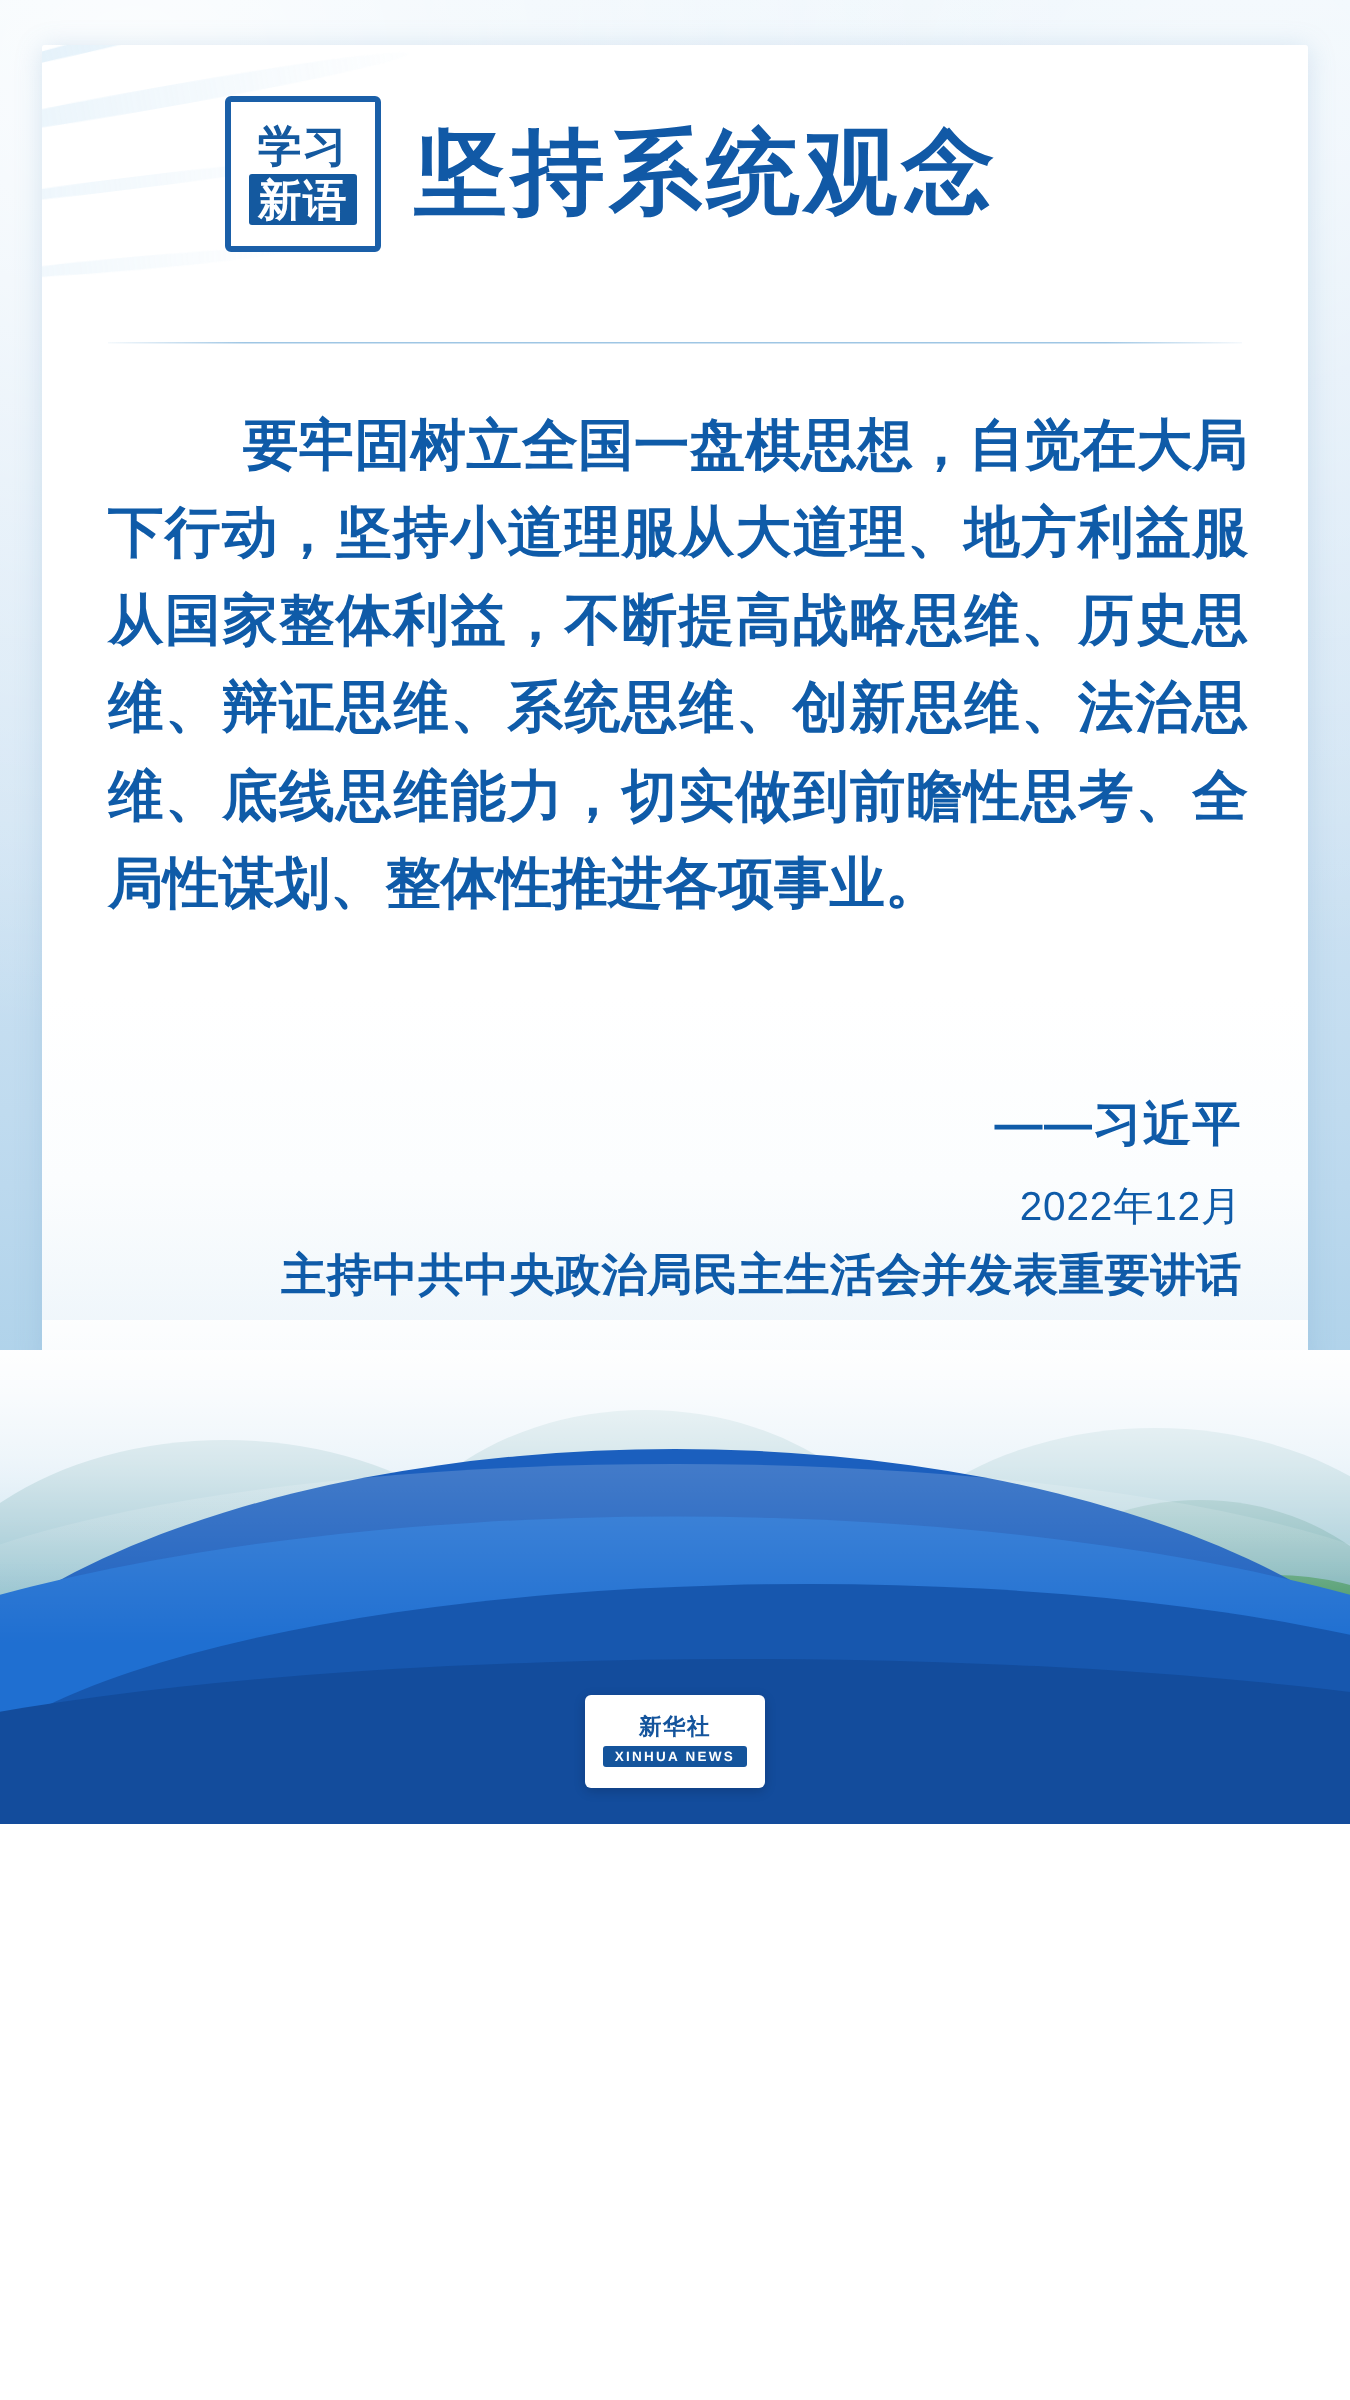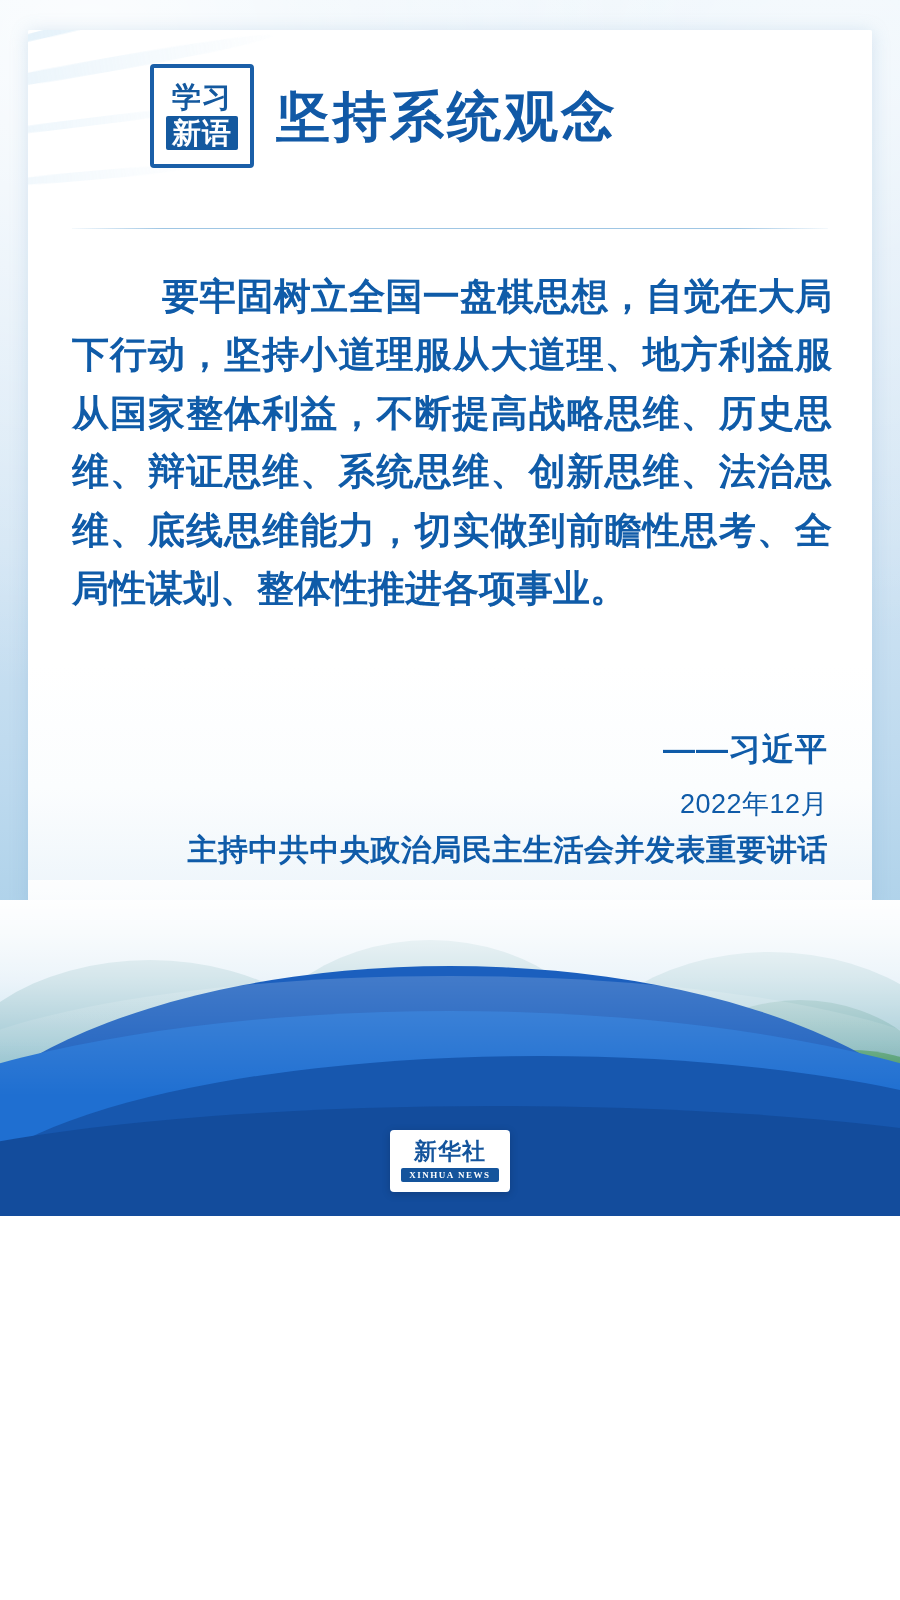--- a/index.html
+++ b/index.html
@@ -102,21 +102,21 @@
   .logo-badge .ln1 { font-size: 29px; }
   .logo-badge .ln2 {
     font-size: 29px;
     background: #14599f;
     color: #fff;
     padding: 2px 6px;
     border-radius: 2px;
     margin-top: 3px;
   }
   .title {
-    font-size: 54px;
+    font-size: 62px;
     font-weight: 700;
     color: #1159a6;
     letter-spacing: 3px;
     line-height: 1;
     white-space: nowrap;
     text-shadow: 0 1px 0 rgba(255,255,255,0.6);
   }
 
   .divider {
     position: absolute;
@@ -306,36 +306,35 @@
     height: 62px;
     background: #ffffff;
     border-radius: 4px;
     display: flex;
     flex-direction: column;
     align-items: center;
     justify-content: center;
     box-shadow: 0 2px 8px rgba(0,0,0,0.18);
   }
   .xinhua .cn {
-    font-size: 23px;
+    font-size: 15px;
     font-weight: 700;
     color: #14549c;
     letter-spacing: 1px;
     line-height: 1;
   }
   .xinhua .en {
     margin-top: 5px;
     font-size: 9px;
     font-weight: 700;
     color: #ffffff;
     background: #14549c;
     padding: 2px 8px;
     border-radius: 2px;
     letter-spacing: 1.5px;
-    font-family: Liberation Serif, serif;
   }
 </style>
 </head>
 <body>
 
 <div class="poster">
   <div class="frame-glow"></div>
 
   <div class="card">
     <div class="card-ribbon">

